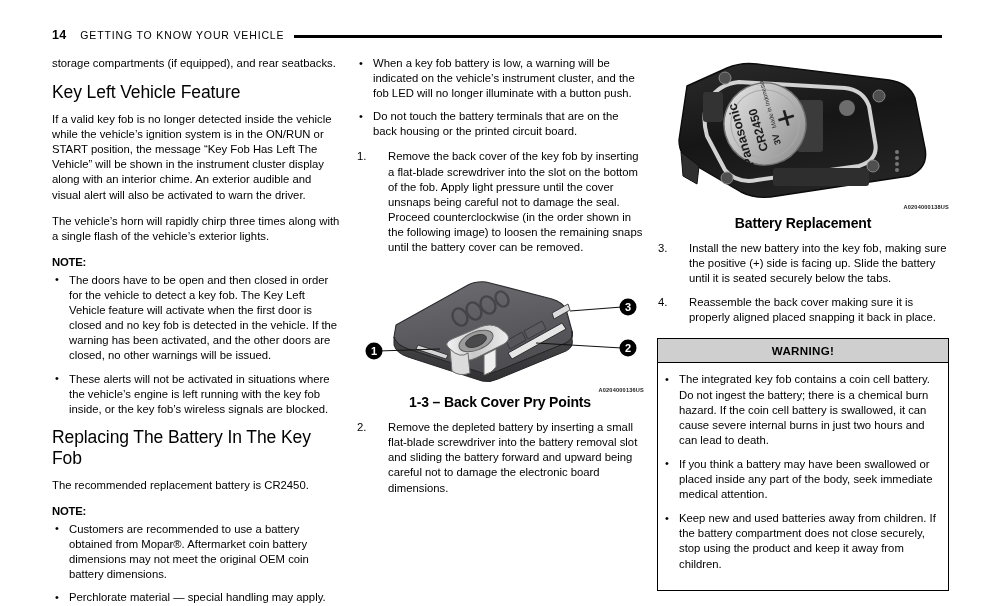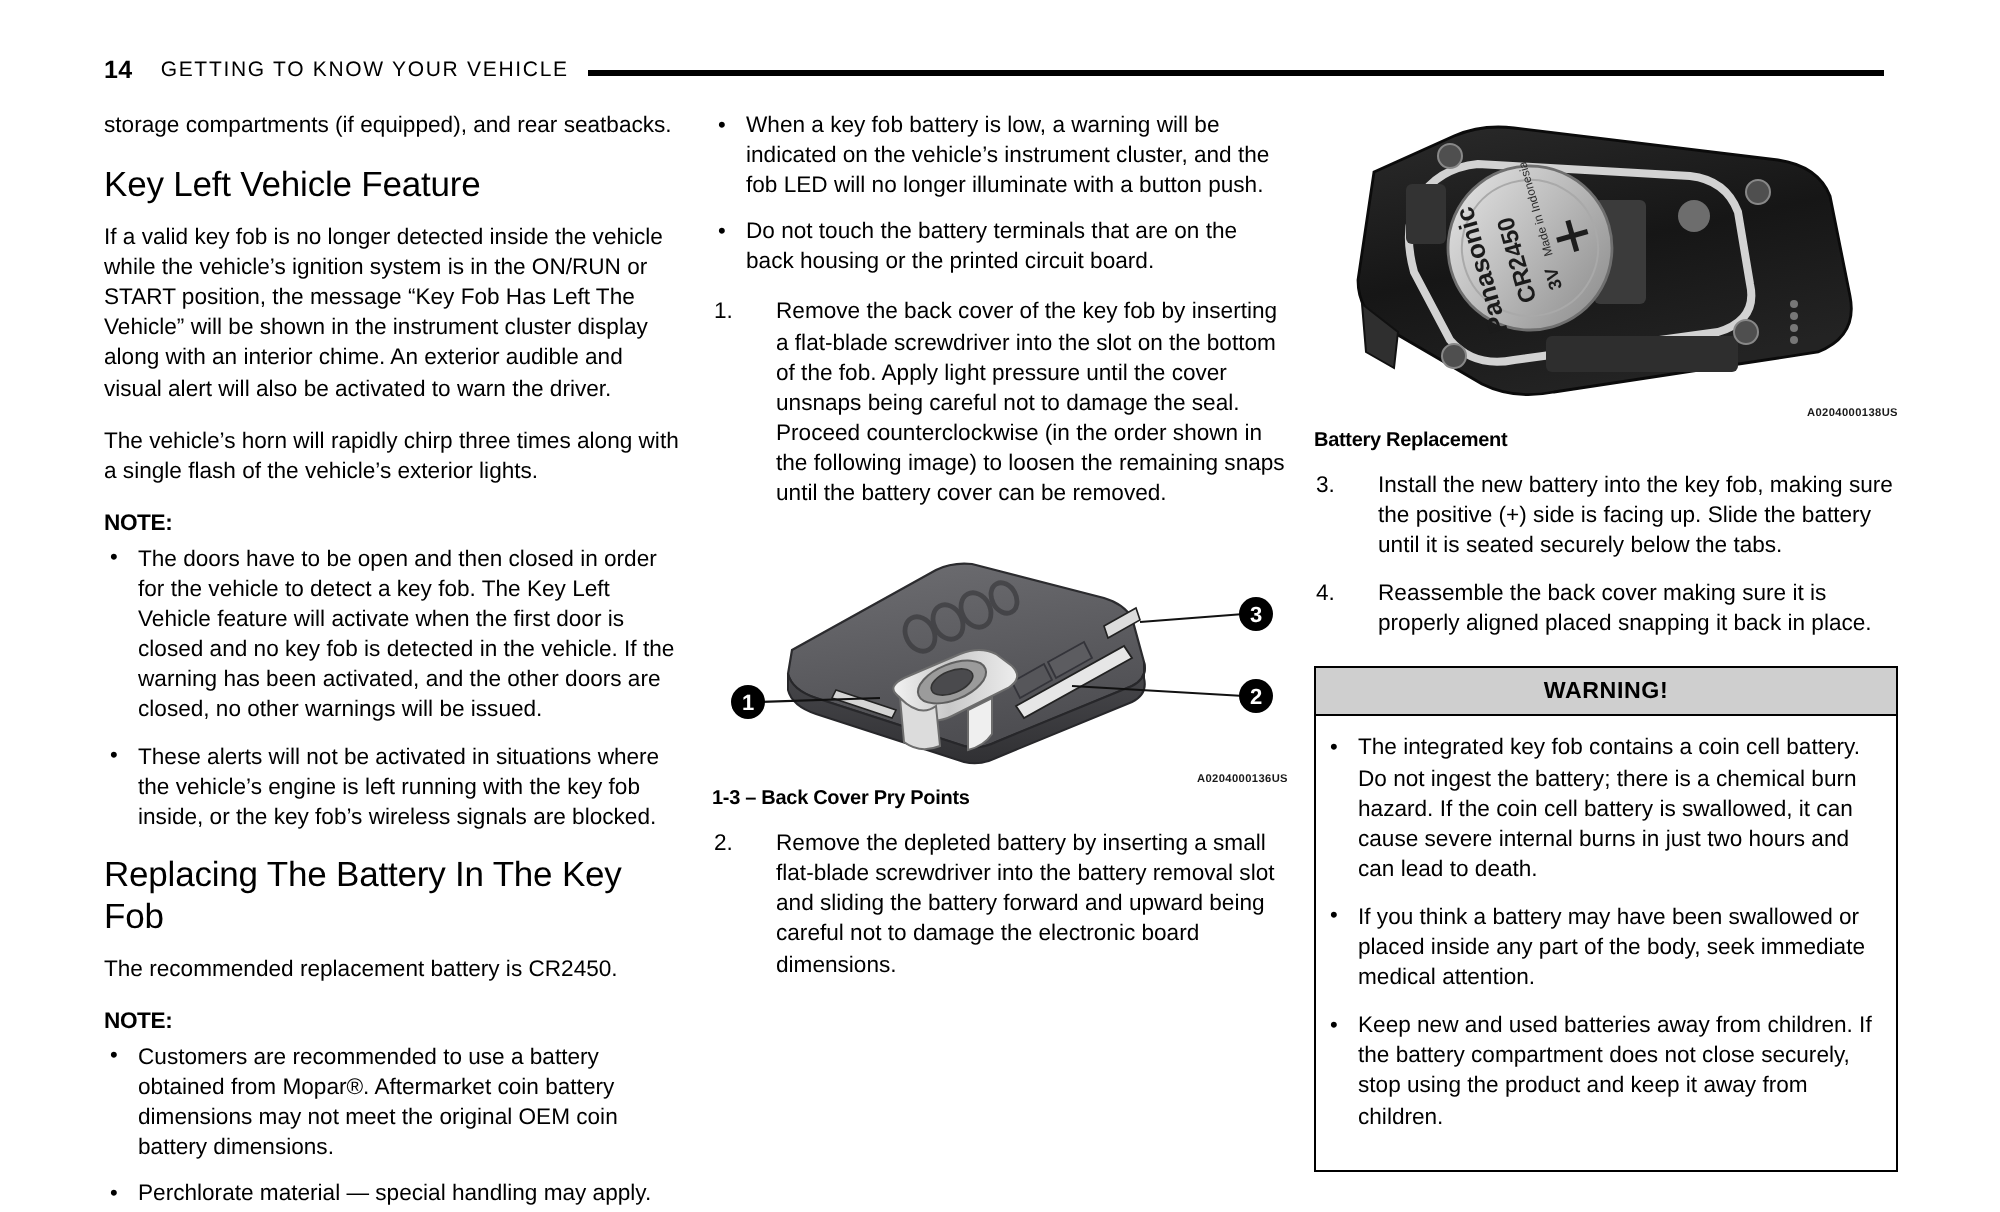--- a/index.html
+++ b/index.html
@@ -113,22 +113,23 @@
   }
   ol.steps > li:last-child { margin-bottom: 0; }
   .step-num {
     position: absolute;
     left: 1px;
     top: 0;
     font-size: 11.3px;
   }
 
   .fig-caption {
-    font-size: 10px;
-    font-weight: bold;
+    font-size: 14px;
+    font-weight: bold;
+    text-align: center;
     letter-spacing: -0.15px;
     margin: 7px 0 10px 0;
   }
   .fig-code {
     font-size: 5.6px;
     font-weight: bold;
     letter-spacing: 0.2px;
     text-align: right;
     color: #1a1a1a;
   }

